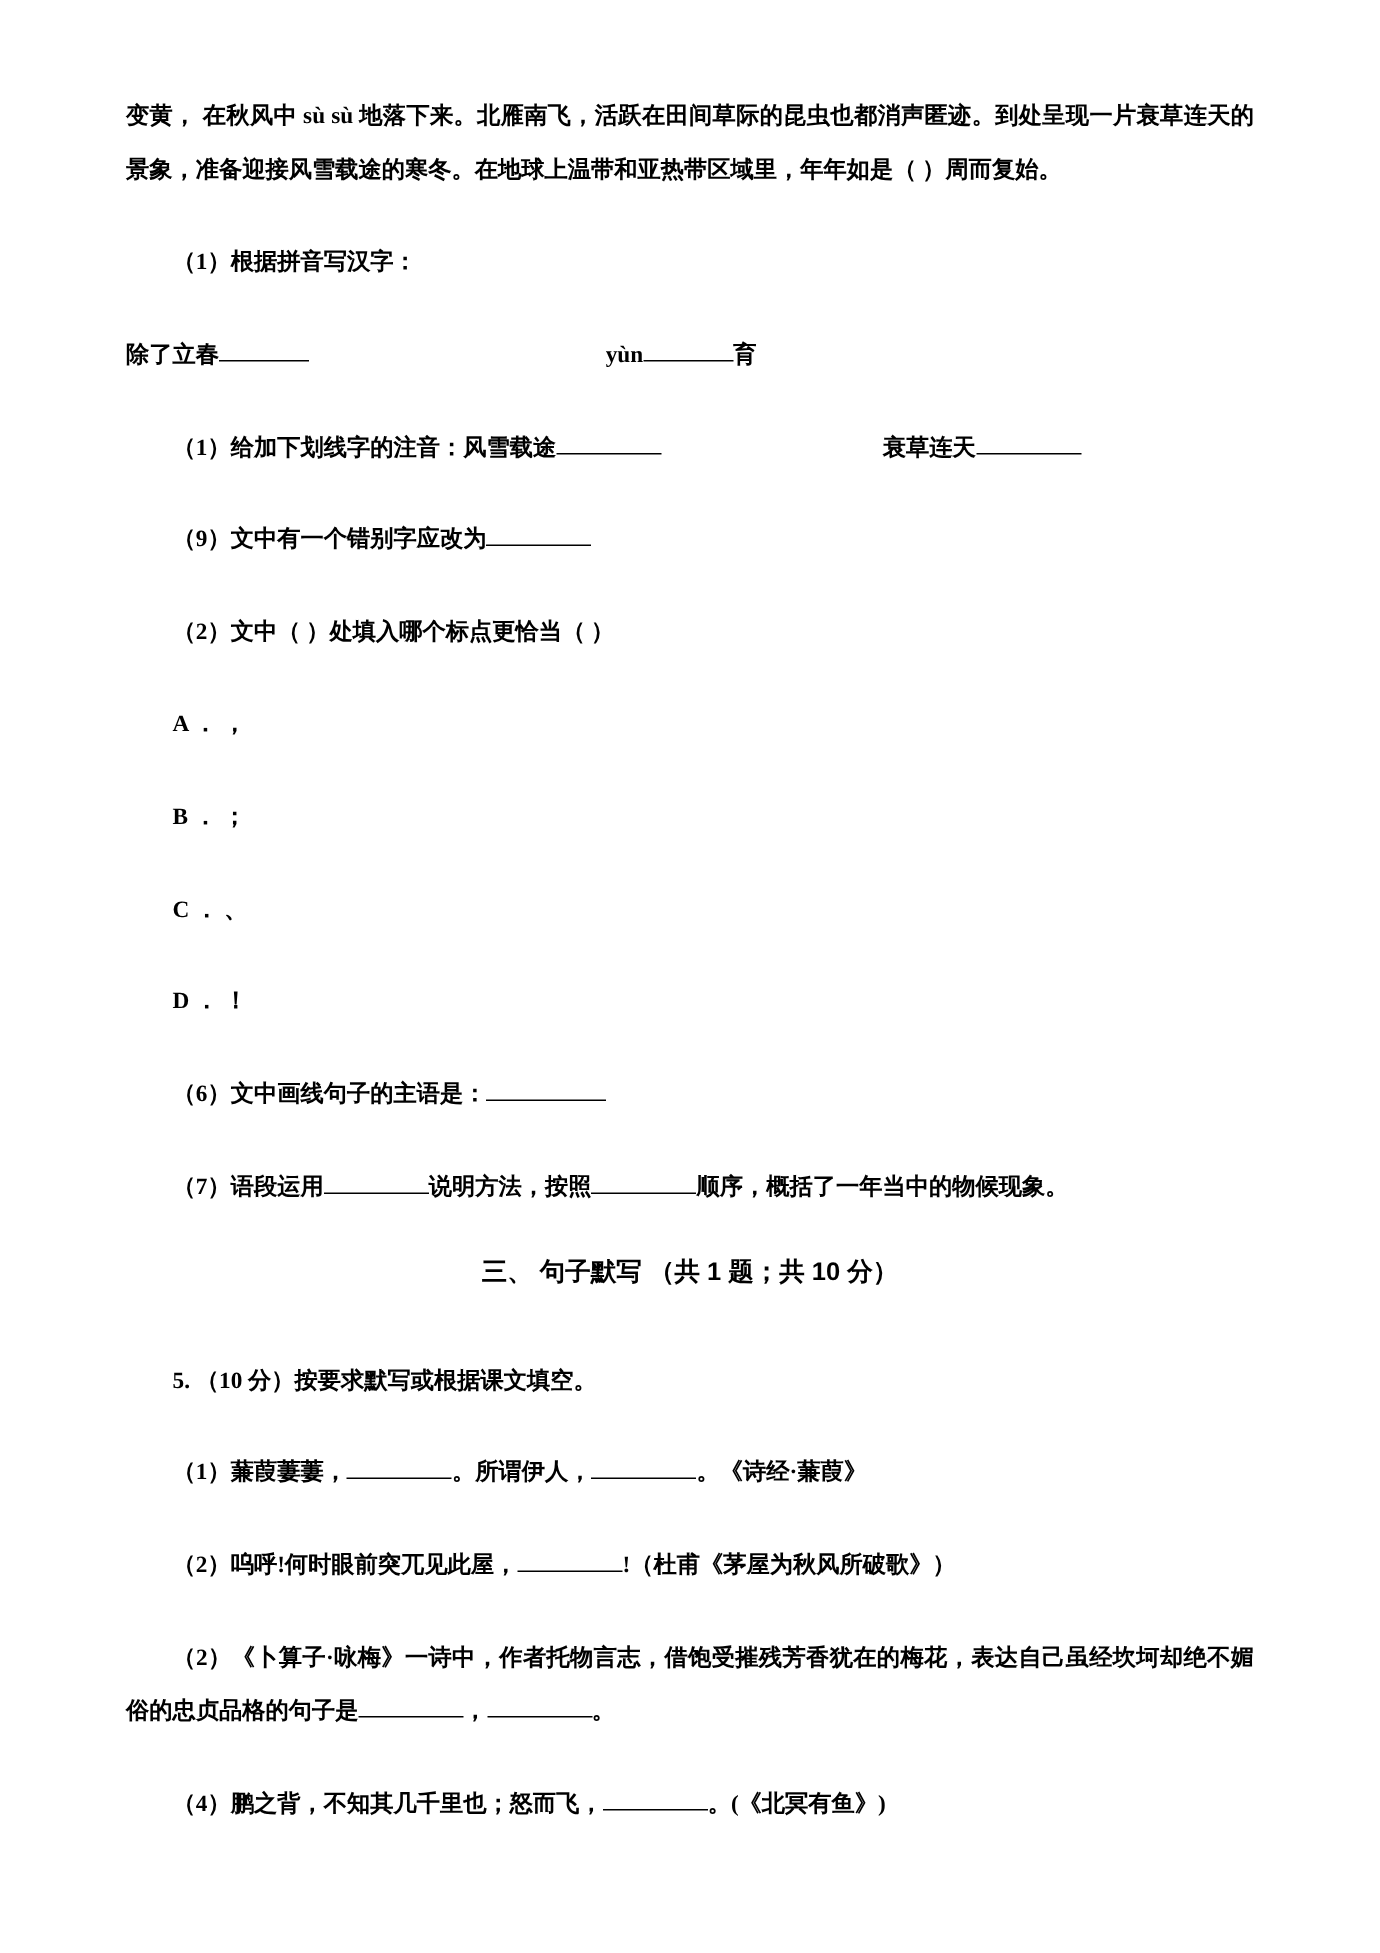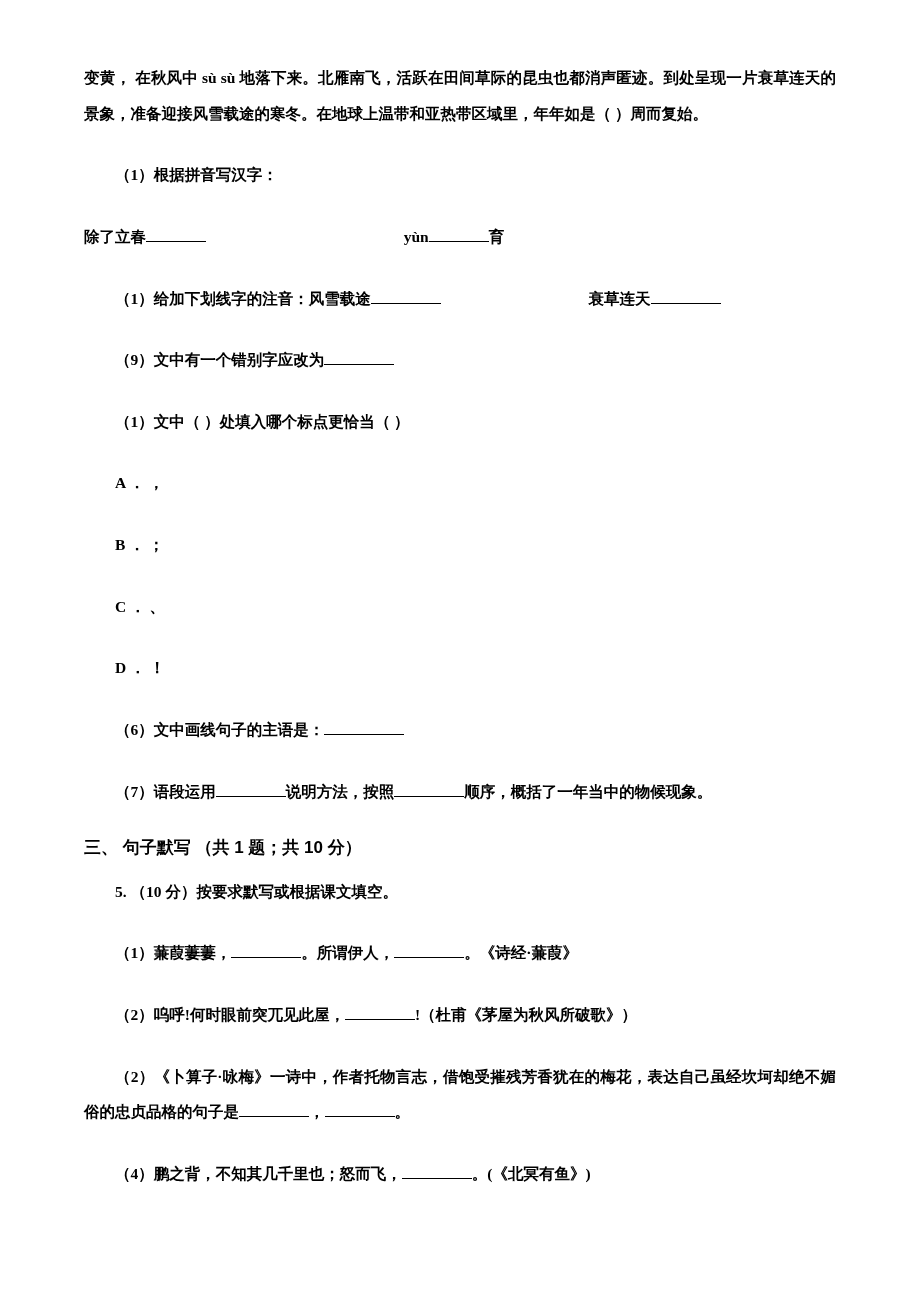--- a/index.html
+++ b/index.html
@@ -33,21 +33,22 @@
     min-width: 70px;
     height: 1em;
     vertical-align: baseline;
   }
   .blank.short { min-width: 60px; }
   .blank.med { min-width: 80px; }
   h3.section {
     font-family: "SimHei", "黑体", sans-serif;
     font-weight: bold;
     font-size: 17px;
-    margin: 10px 0 13px 0;
+    margin: 10px 0 42px 0;
+    text-align: center;
   }
 </style>
 </head>
 <body>
 
 <div class="page">
 
   <p class="para no-indent">变黄，  在秋风中 sù   sù 地落下来。北雁南飞，活跃在田间草际的昆虫也都消声匿迹。到处呈现一片衰草连天的景象，准备迎接风雪载途的寒冬。在地球上温带和亚热带区域里，年年如是（     ）周而复始。</p>
 
   <p class="para">（1）根据拼音写汉字：</p>
@@ -61,21 +62,21 @@
   <p class="para">
     <span>（1）给加下划线字的注音：风雪载途</span><span class="blank"></span>
     <span style="display:inline-block;width:140px;"></span>
     <span>衰草连天</span><span class="blank"></span>
   </p>
 
   <p class="para">
     <span>（9）文中有一个错别字应改为</span><span class="blank"></span>
   </p>
 
-  <p class="para">（1）文中（     ）处填入哪个标点更恰当（     ）</p>
+  <p class="para">（2）文中（     ）处填入哪个标点更恰当（     ）</p>
 
   <p class="para opt">A ． ，</p>
   <p class="para opt">B ． ；</p>
   <p class="para opt">C ． 、</p>
   <p class="para opt">D ． ！</p>
 
   <p class="para">
     <span>（6）文中画线句子的主语是：</span><span class="blank med"></span>
   </p>
 

